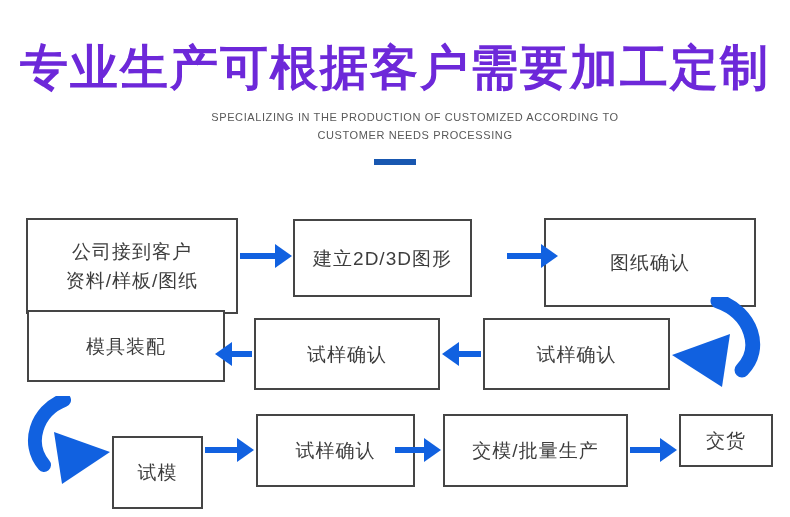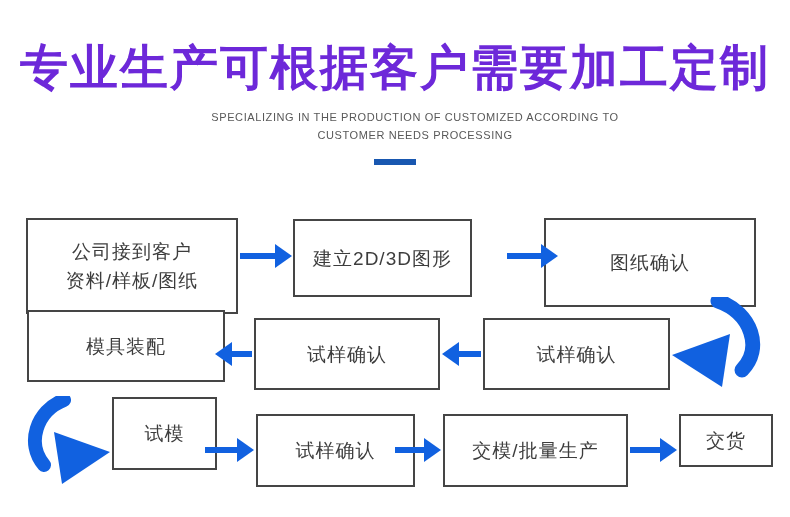--- a/index.html
+++ b/index.html
@@ -107,21 +107,21 @@
       <i class="head"></i>
     </div>
 
   <div class="swoosh" style="left:22px;top:396px;width:92px;height:94px">
     <svg width="92" height="94" viewBox="0 0 92 94">
       <path d="M42,4 C14,15 4,48 22,69" fill="none" stroke="#1161e0" stroke-width="14" stroke-linecap="round"></path>
       <polygon points="88,56 32,36 40,88" fill="#1161e0"></polygon>
     </svg>
   </div>
 
-  <div class="box" style="left:112px;top:397px;width:105px;height:73px">
+  <div class="box" style="left:112px;top:436px;width:91px;height:73px">
     <span>试模</span>
   </div>
   <div class="box" style="left:256px;top:414px;width:159px;height:73px">
     <span>试样确认</span>
   </div>
   <div class="box" style="left:443px;top:414px;width:185px;height:73px">
     <span>交模/批量生产</span>
   </div>
   <div class="box" style="left:679px;top:414px;width:94px;height:53px">
     <span>交货</span>

